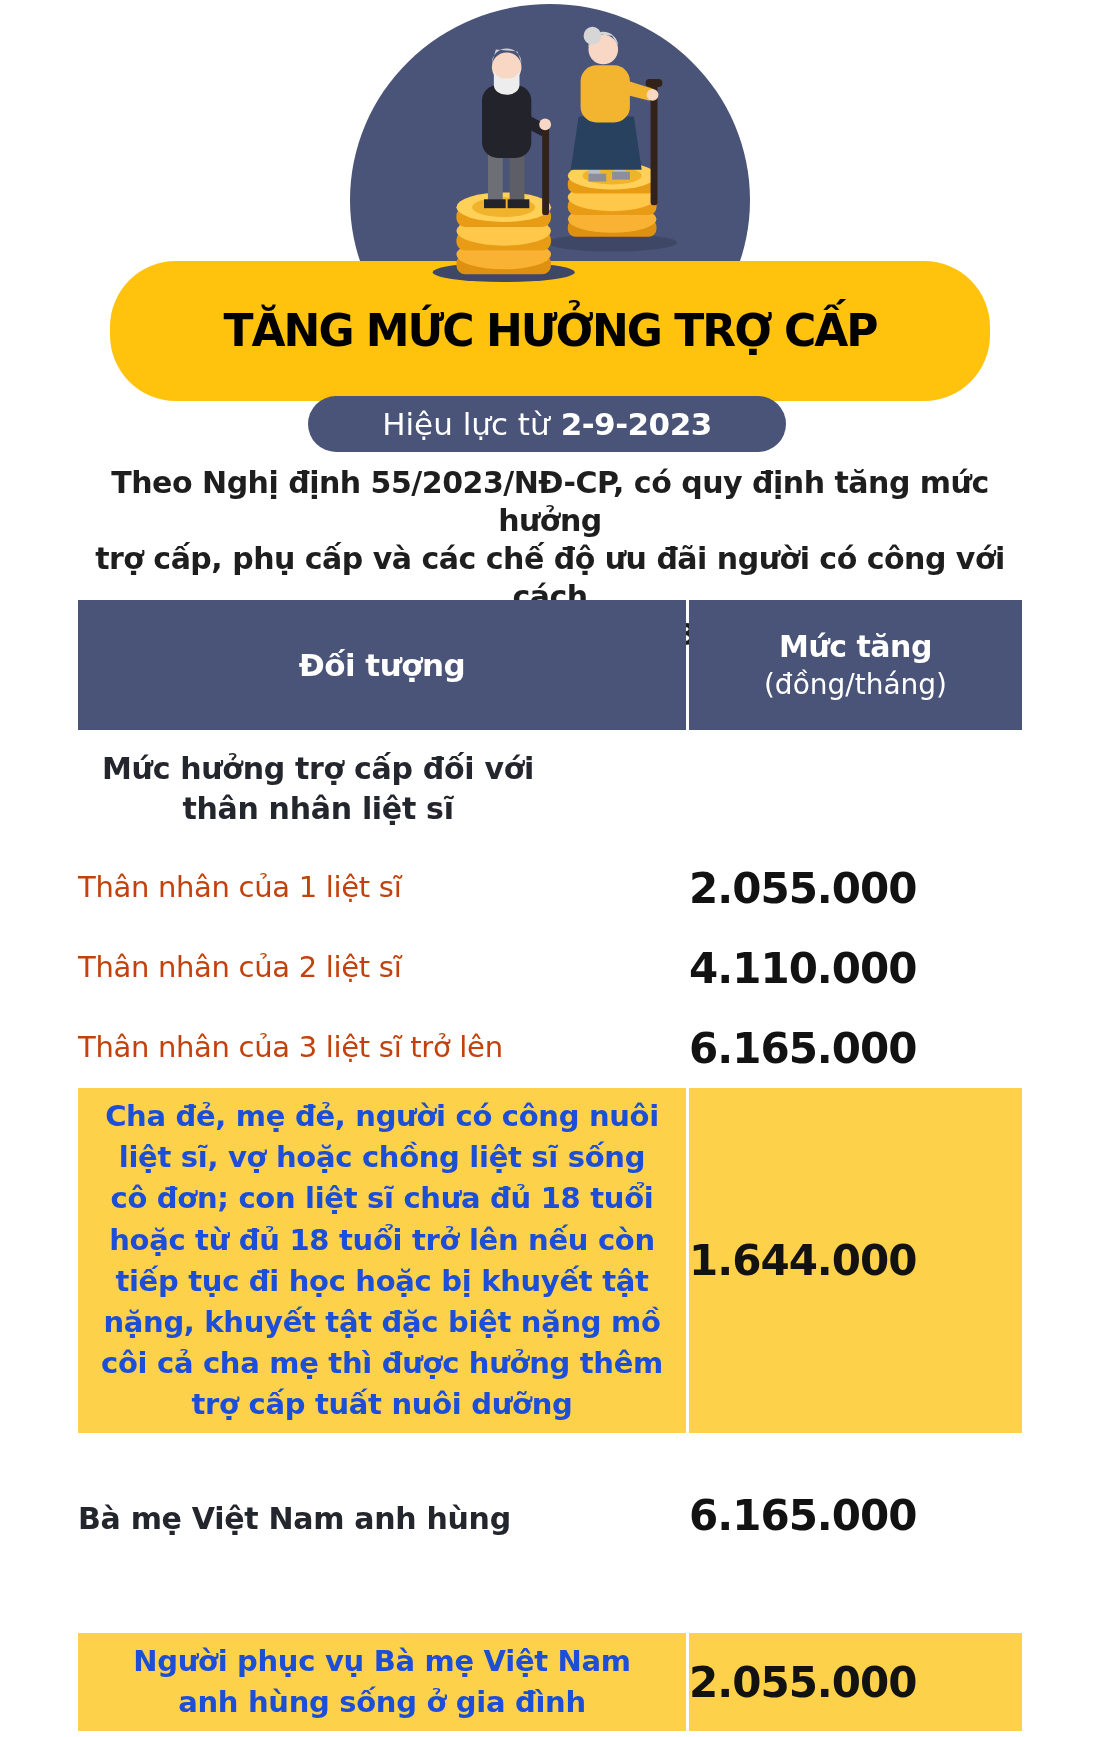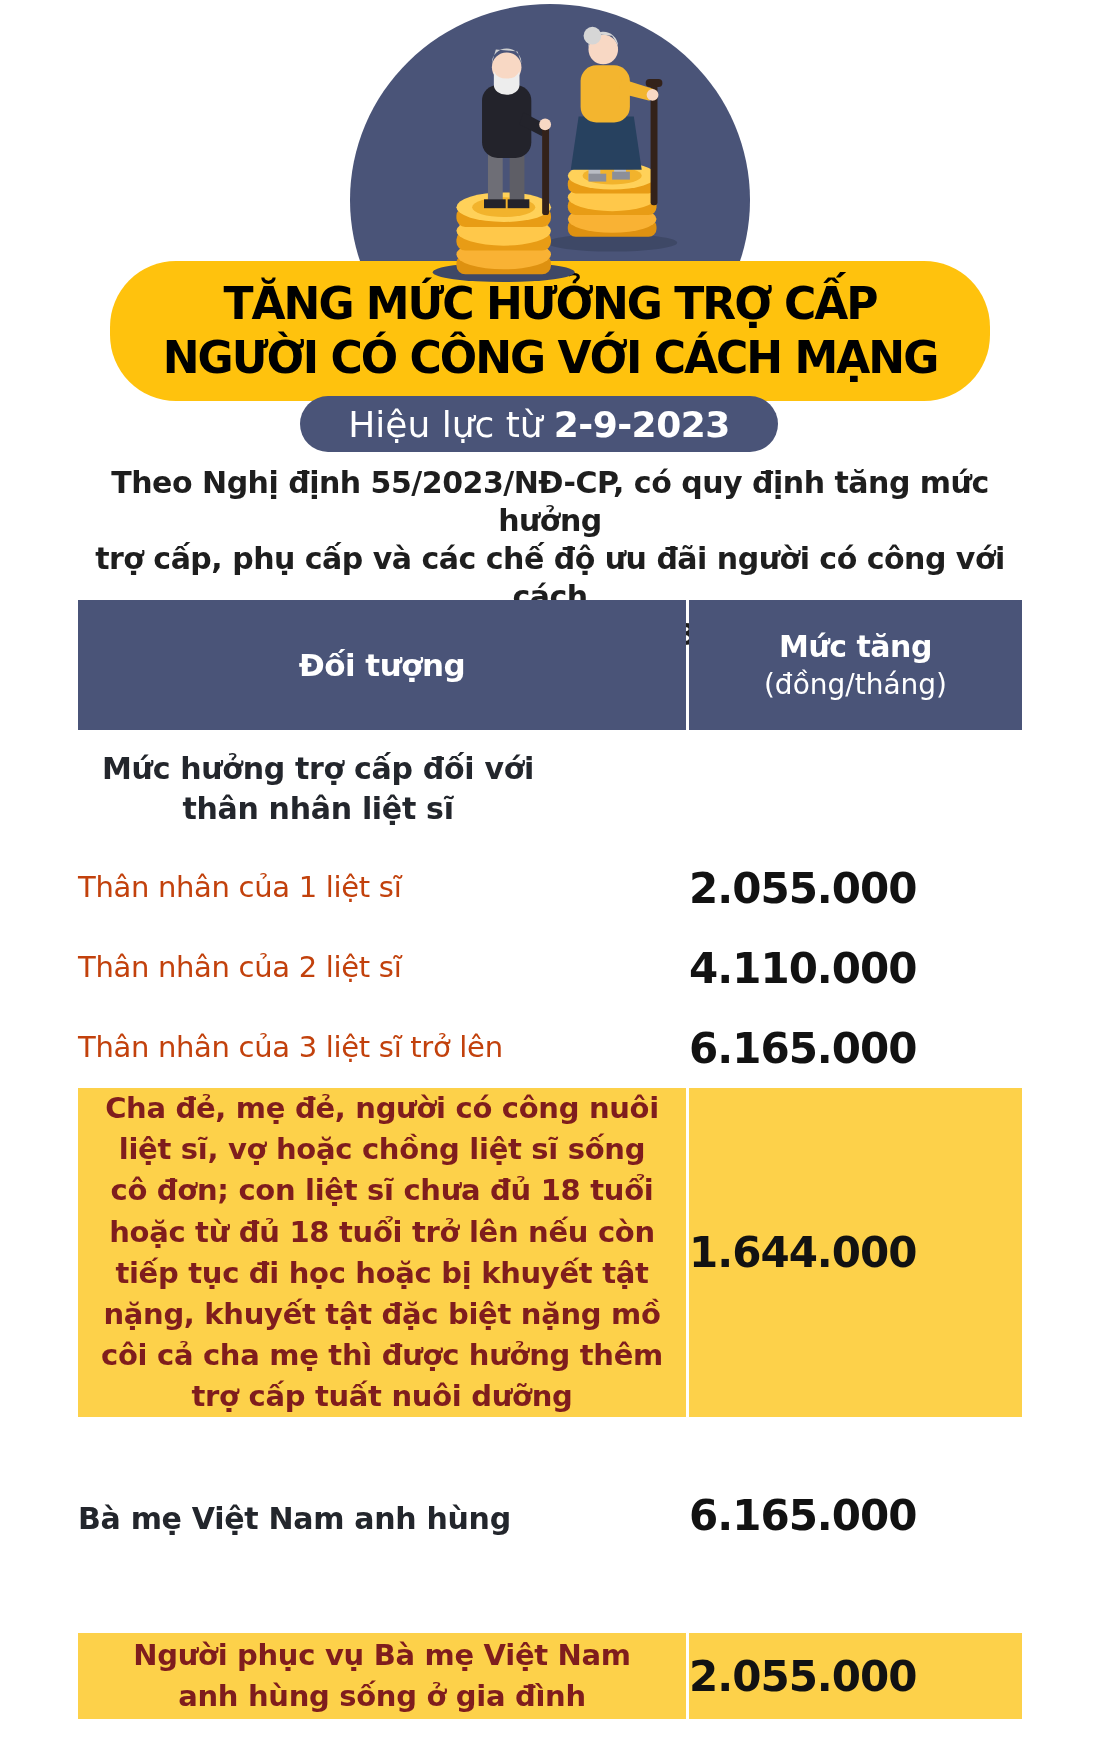--- a/index.html
+++ b/index.html
@@ -18,22 +18,22 @@
     background:var(--navy);z-index:1;}
   .hero-art{position:absolute;left:403px;top:14px;width:300px;height:276px;z-index:3;}
 
   
   .banner{position:absolute;left:110px;top:261px;width:880px;height:140px;background:var(--banner-yellow);
     border-radius:66px;z-index:2;display:flex;flex-direction:column;align-items:center;justify-content:center;gap:3px;}
   .banner-line{color:#000000;font-weight:800;font-size:44px;line-height:1.15;letter-spacing:-2px;
     text-align:center;white-space:nowrap;}
 
   
-  .pill{position:absolute;left:300px;top:396px;width:478px;height:56px;background:var(--navy);
-    border-radius:28px;z-index:4;display:flex;align-items:center;justify-content:center;color:#fff;font-size:36px;}
+  .pill{position:absolute;left:308px;top:396px;width:478px;height:56px;background:var(--navy);
+    border-radius:28px;z-index:4;display:flex;align-items:center;justify-content:center;color:#fff;font-size:31px;}
   .pill .prefix{font-weight:500;}
   .pill .date{font-weight:800;margin-left:11px;letter-spacing:-0.5px;}
 
   
   .intro{position:absolute;left:95px;top:464px;width:910px;z-index:1;text-align:center;
     color:var(--ink);font-weight:700;font-size:30px;line-height:1.27;letter-spacing:-0.5px;}
 
   
   .table{position:absolute;left:78px;top:600px;width:944px;z-index:1;}
   .trow{display:grid;grid-template-columns:608px 333px;column-gap:3px;}
@@ -45,21 +45,21 @@
   .h-inc2{font-size:28px;font-weight:400;margin-top:4px;}
 
   .lcell,.rcell{display:flex;align-items:center;justify-content:flex-start;text-align:center;}
   .rlabel{color:#c2410c;font-size:29px;line-height:1.35;letter-spacing:-0.3px;}
   .rvalue{color:#121212;font-weight:800;font-size:42px;letter-spacing:-1px;white-space:nowrap;}
 
   .style-section .rlabel{font-weight:700;font-size:30px;color:#23262C;max-width:480px;}
   .style-plain  .rlabel{font-weight:400;}
   .style-bold   .rlabel{font-weight:700;font-size:30px;color:#23262C;max-width:470px;margin-top:8px;}
   .style-highlight .lcell,.style-highlight .rcell{background:var(--row-yellow);}
-  .style-highlight .rlabel{font-weight:700;color:#7f1d1d;line-height:1.42;padding:0 22px;max-width:608px;}
+  .style-highlight .rlabel{font-weight:700;color:#1d4ed8;line-height:1.42;padding:8px 22px;max-width:608px;}
 
   .r0{height:118px;}
   .r1,.r2,.r3{height:80px;}
   .r4{height:310px;}
   .r5{height:235px;}
   .r6{height:86px;}
 </style>
 </head>
 <body>
 
@@ -118,21 +118,20 @@
       <rect x="139" y="112" width="7" height="92" rx="3" fill="#33221A"></rect>
       <circle cx="142" cy="112" r="6" fill="#F8D8C4"></circle>
       <circle cx="103" cy="54" r="15" fill="#F8D8C4"></circle>
       <path d="M90 58 a14 12 0 0 0 26 0 l0 14 a13 10 0 0 1 -26 0 z" fill="#EDEDED"></path>
       <path d="M88 50 a15 15 0 0 1 30 0 l-4 -12 l-22 -2 z" fill="#CFCFCF"></path>
     </g>
   </svg>
 
   <div class="banner">
     <div class="banner-line">TĂNG MỨC HƯỞNG TRỢ CẤP</div>
-    <div class="banner-line">NGƯỜI CÓ CÔNG VỚI CÁCH MẠNG</div>
   </div>
 
   <div class="pill">
     <span class="prefix">Hiệu lực từ</span>
     <span class="date">2-9-2023</span>
   </div>
 
   <div class="intro">
     <div>Theo Nghị định 55/2023/NĐ-CP, có quy định tăng mức hưởng</div>
     <div>trợ cấp, phụ cấp và các chế độ ưu đãi người có công với cách</div>

